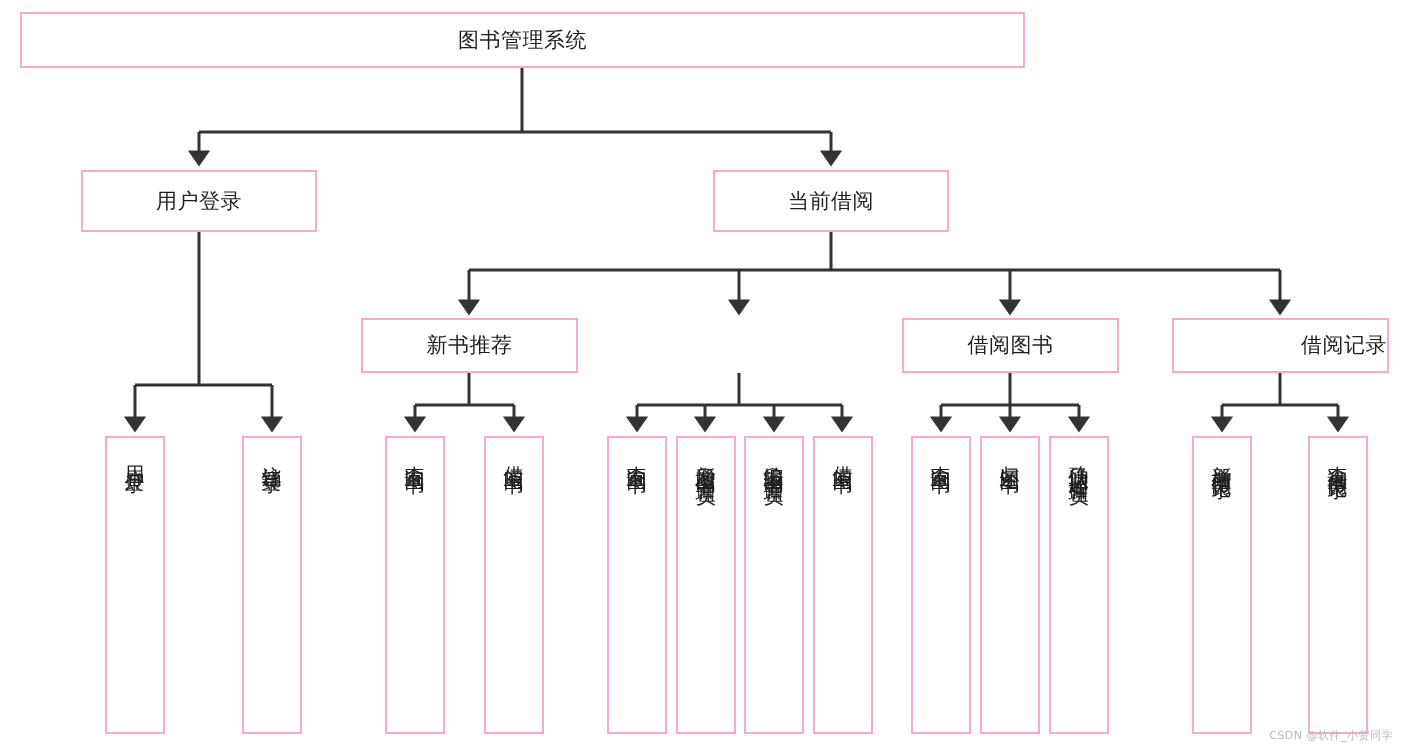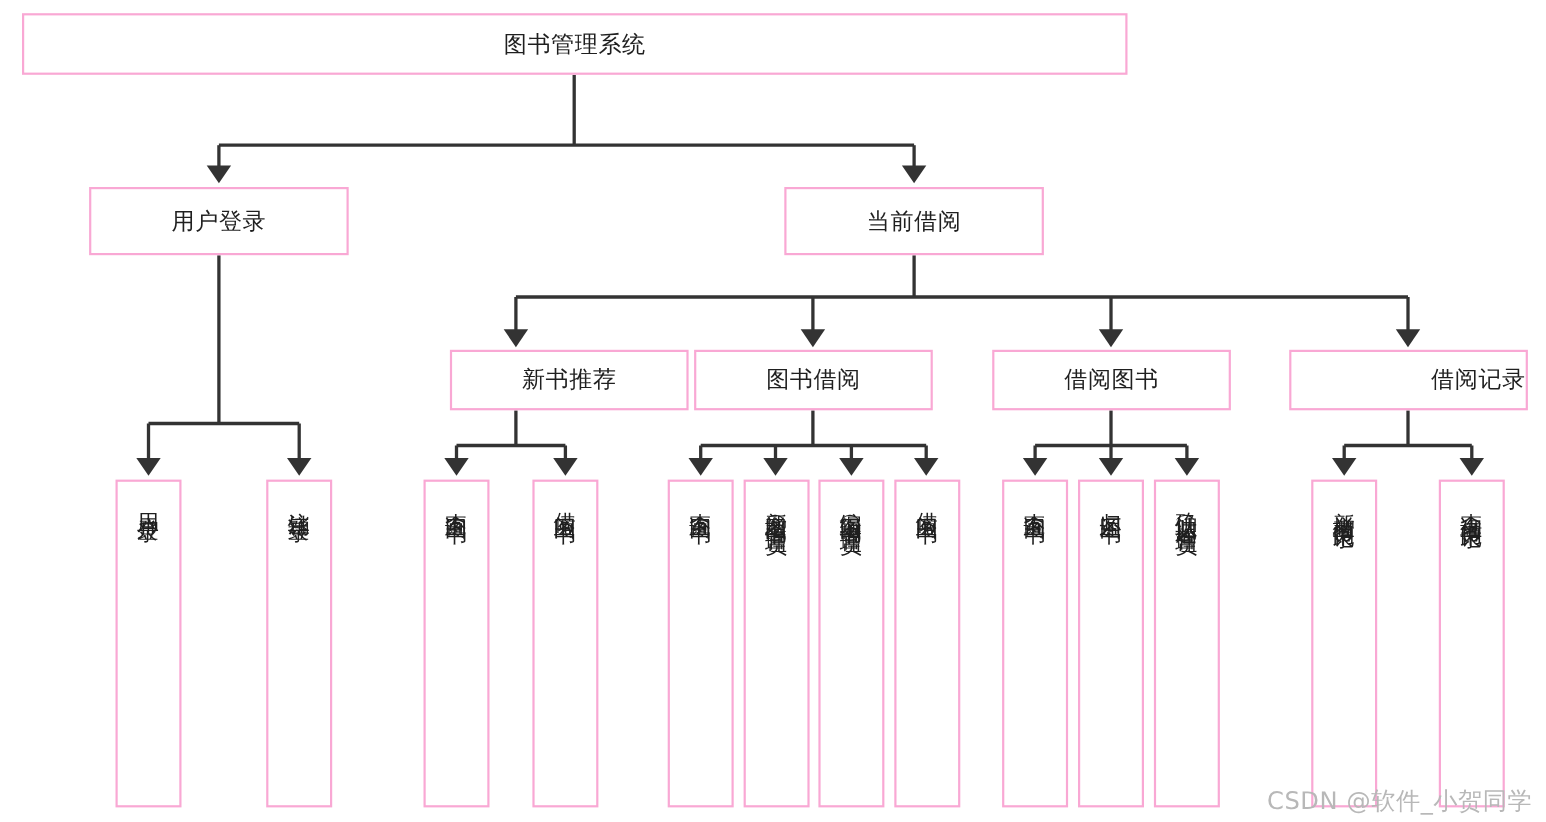--- a/index.html
+++ b/index.html
@@ -52,21 +52,21 @@
     writing-mode: vertical-rl;
     text-orientation: upright;
     font-size: 20px;
     letter-spacing: 3px;
     line-height: 1;
   }
   .watermark {
     position: absolute;
     right: 12px;
     bottom: 4px;
-    font-size: 22px;
+    font-size: 11px;
     color: #b8b8b8;
     letter-spacing: 0.5px;
     white-space: nowrap;
   }
 </style>
 </head>
 <body>
 
 <div id="diagram-root">
 
@@ -124,25 +124,22 @@
     <span class="node-label">图书管理系统</span>
   </div>
 
   <div class="node horiz" style="left:81px; top:170px; width:236px; height:62px;">
     <span class="node-label">用户登录</span>
   </div>
   <div class="node horiz" style="left:713px; top:170px; width:236px; height:62px;">
     <span class="node-label">当前借阅</span>
   </div>
 
-  <div class="node horiz" style="left:361px; top:318px; width:217px; height:55px;margin-left:48px;">
+  <div class="node horiz" style="left:361px; top:318px; width:217px; height:55px;">
     <span class="node-label">新书推荐</span>
-  </div>
-  <div class="node horiz" style="left:631px; top:318px; width:217px; height:55px;">
-    <span class="node-label">图书借阅</span>
   </div>
   <div class="node horiz" style="left:902px; top:318px; width:217px; height:55px;">
     <span class="node-label">借阅图书</span>
   </div>
   <div class="node horiz" style="left:1172px; top:318px; width:217px; height:55px;justify-content:flex-end;">
     <span class="node-label">借阅记录</span>
   </div>
 
   <div class="node vert" style="left:105px; top:436px; width:60px; height:298px;">
     <span class="node-label">用户登录</span>

